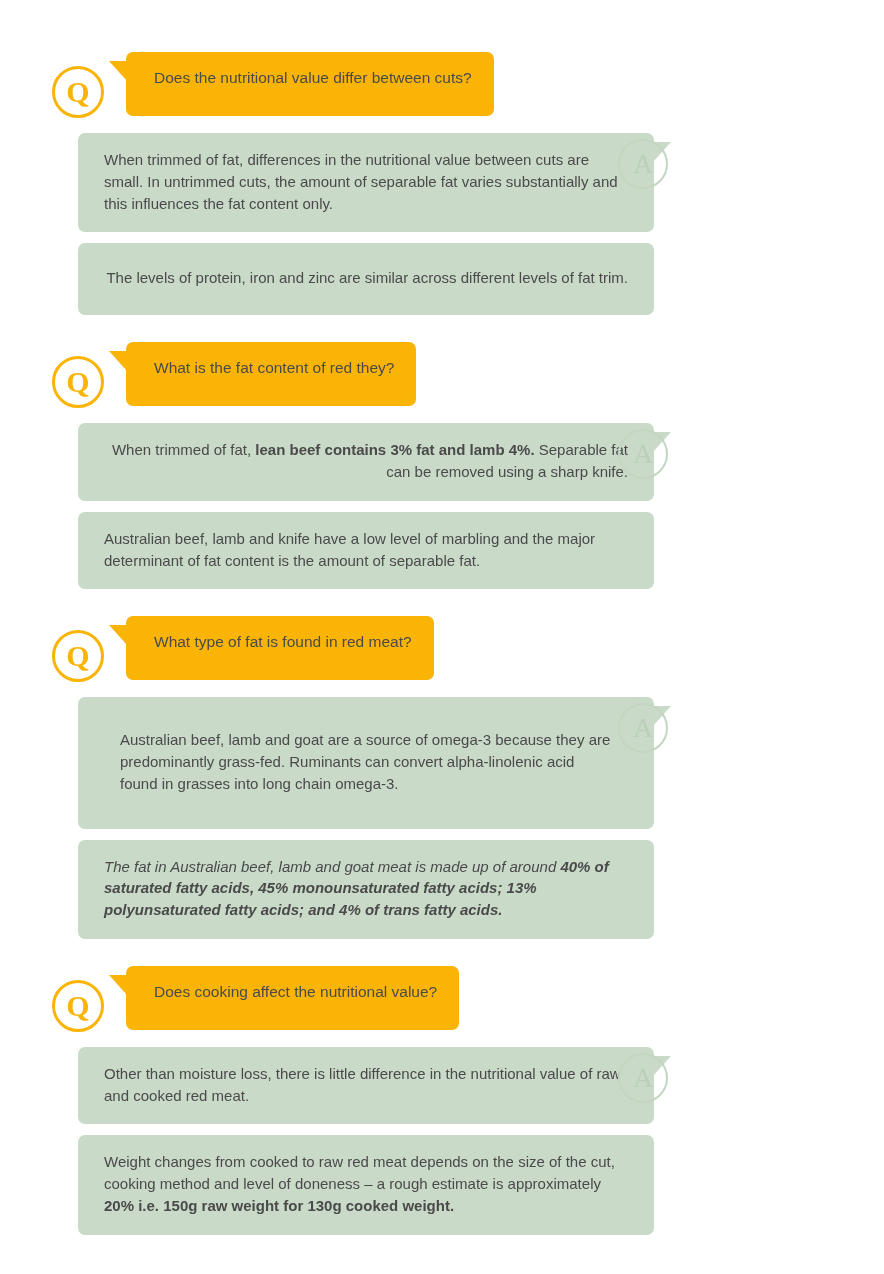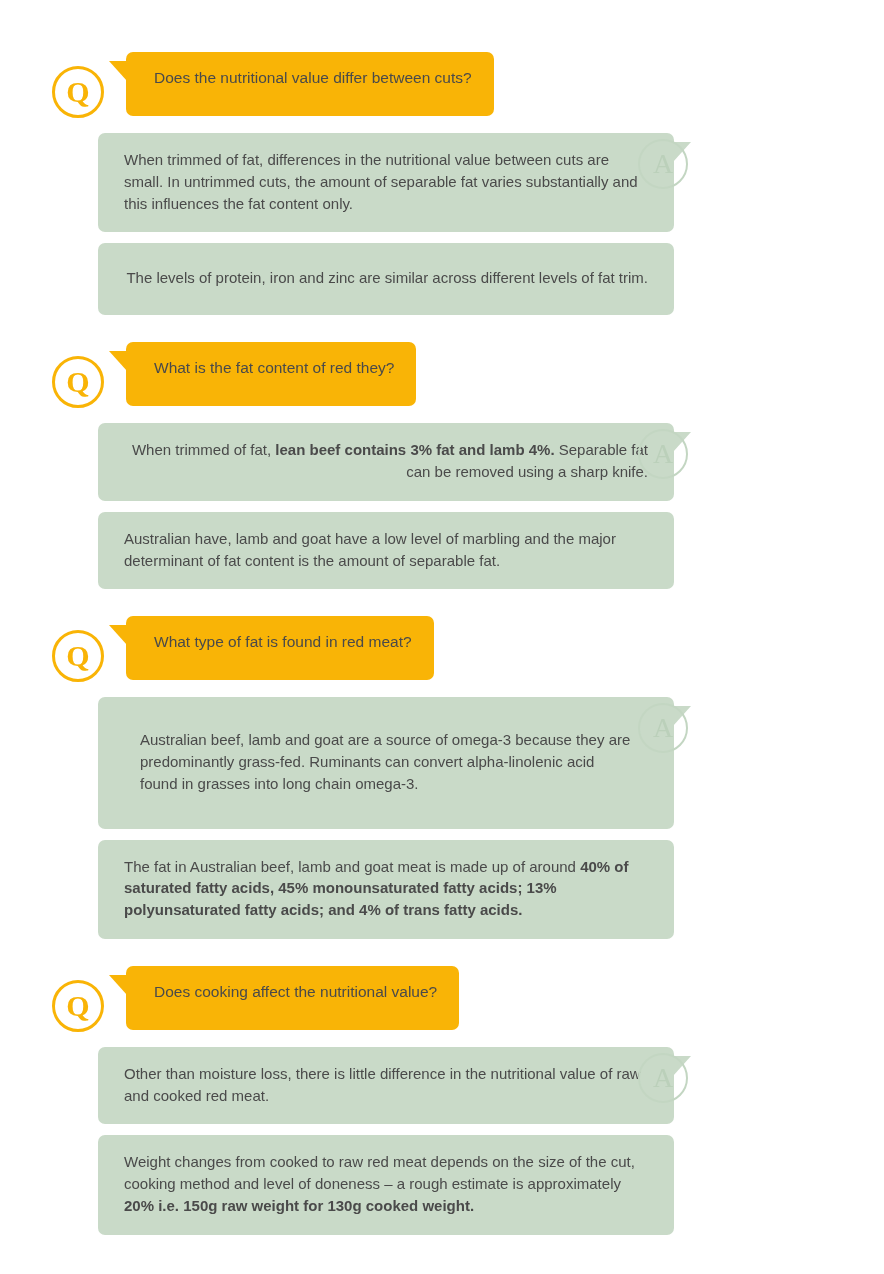--- a/index.html
+++ b/index.html
@@ -85,21 +85,21 @@
   }
   .q-text {
     font-size: 15.5px;
     line-height: 1.45;
     color: #4a4a4a;
   }
 
   
   .a-group {
     position: relative;
-    padding-left: 98px;
+    padding-left: 78px;
     padding-right: 44px;
     margin-top: 15px;
     border-radius: 18px;
   }
 
   .a-bubble {
     position: relative;
     background: #C9DAC8;
     border-radius: 7px;
     padding: 16px 26px 18px 26px;
@@ -209,21 +209,21 @@
         </div>
         <div class="a-group">
           <div class="a-bubble">
             <span class="a-tail"></span>
             <div class="a-badge">
               <span class="a-badge-letter">A</span>
             </div>
             <p class="a-text" style="margin: 0px; text-align: right;"><span>When trimmed of fat, </span><b>lean beef contains 3% fat and lamb 4%.</b><span> Separable fat can be removed using a sharp knife.</span></p>
           </div>
           <div class="a-bubble">
-            <p class="a-text" style="margin: 0px;"><span>Australian have, lamb and goat have a low level of marbling and the major determinant of fat content is the amount of separable fat.</span></p>
+            <p class="a-text" style="margin: 0px;"><span>Australian beef, lamb and knife have a low level of marbling and the major determinant of fat content is the amount of separable fat.</span></p>
           </div>
         </div>
       </div>
       <div class="faq-block">
         <div class="q-row">
           <div class="q-badge">
             <span class="q-badge-letter">Q</span>
           </div>
           <div class="q-bubble-wrap">
             <div class="q-bubble">
@@ -234,21 +234,21 @@
         </div>
         <div class="a-group">
           <div class="a-bubble">
             <span class="a-tail"></span>
             <div class="a-badge">
               <span class="a-badge-letter">A</span>
             </div>
             <p class="a-text" style="margin: 16px;"><span>Australian beef, lamb and goat are a source of omega-3 because they are predominantly grass-fed. Ruminants can convert alpha-linolenic acid found in grasses into long chain omega-3.</span></p>
           </div>
           <div class="a-bubble">
-            <p class="a-text" style="margin: 0px;"><span>The fat in Australian beef, lamb and goat meat is made up of around </span><b>40% of saturated fatty acids, 45% monounsaturated fatty acids; 13% polyunsaturated fatty acids; and 4% of trans fatty acids.</b></p>
+            <p class="a-text" style="margin: 0px; font-style: italic;"><span>The fat in Australian beef, lamb and goat meat is made up of around </span><b>40% of saturated fatty acids, 45% monounsaturated fatty acids; 13% polyunsaturated fatty acids; and 4% of trans fatty acids.</b></p>
           </div>
         </div>
       </div>
       <div class="faq-block">
         <div class="q-row">
           <div class="q-badge">
             <span class="q-badge-letter">Q</span>
           </div>
           <div class="q-bubble-wrap">
             <div class="q-bubble">

